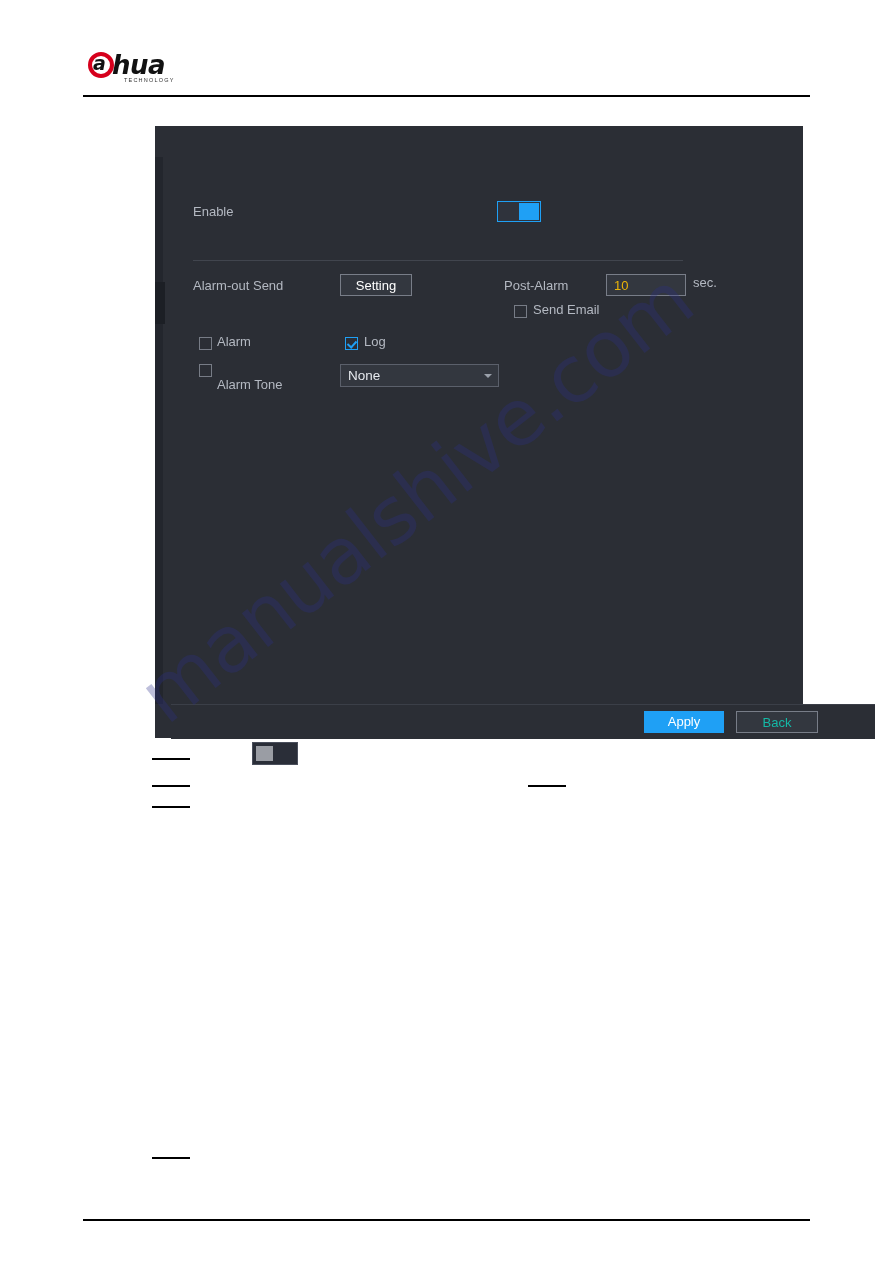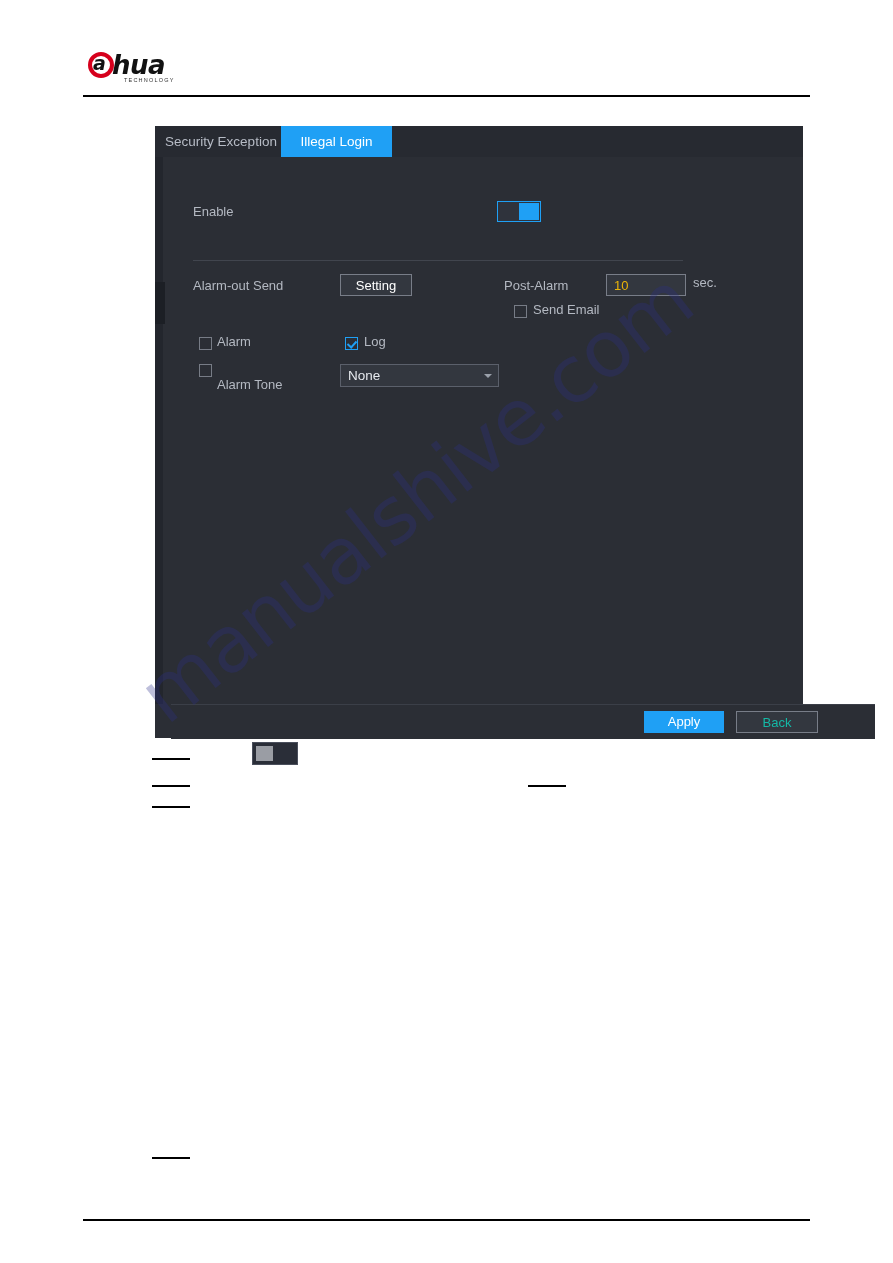--- a/index.html
+++ b/index.html
@@ -369,24 +369,20 @@
   </div>
   <div class="header-rule"></div>
 </div>
 
 <div class="watermark">
   <span>manualshive.com</span>
 </div>
 
 <div class="dialog">
 
-  <div class="tabbar">
-    <div class="tab tab-security">Security Exception</div>
-    <div class="tab tab-illegal">Illegal Login</div>
-  </div>
 
   <div class="dlg-body">
     <div class="sidestrip"></div>
     <div class="sidestrip-tab"></div>
 
     <div class="row-label" style="left:38px; top:47px;">Enable</div>
     <div class="toggle">
       <i></i>
     </div>
 

